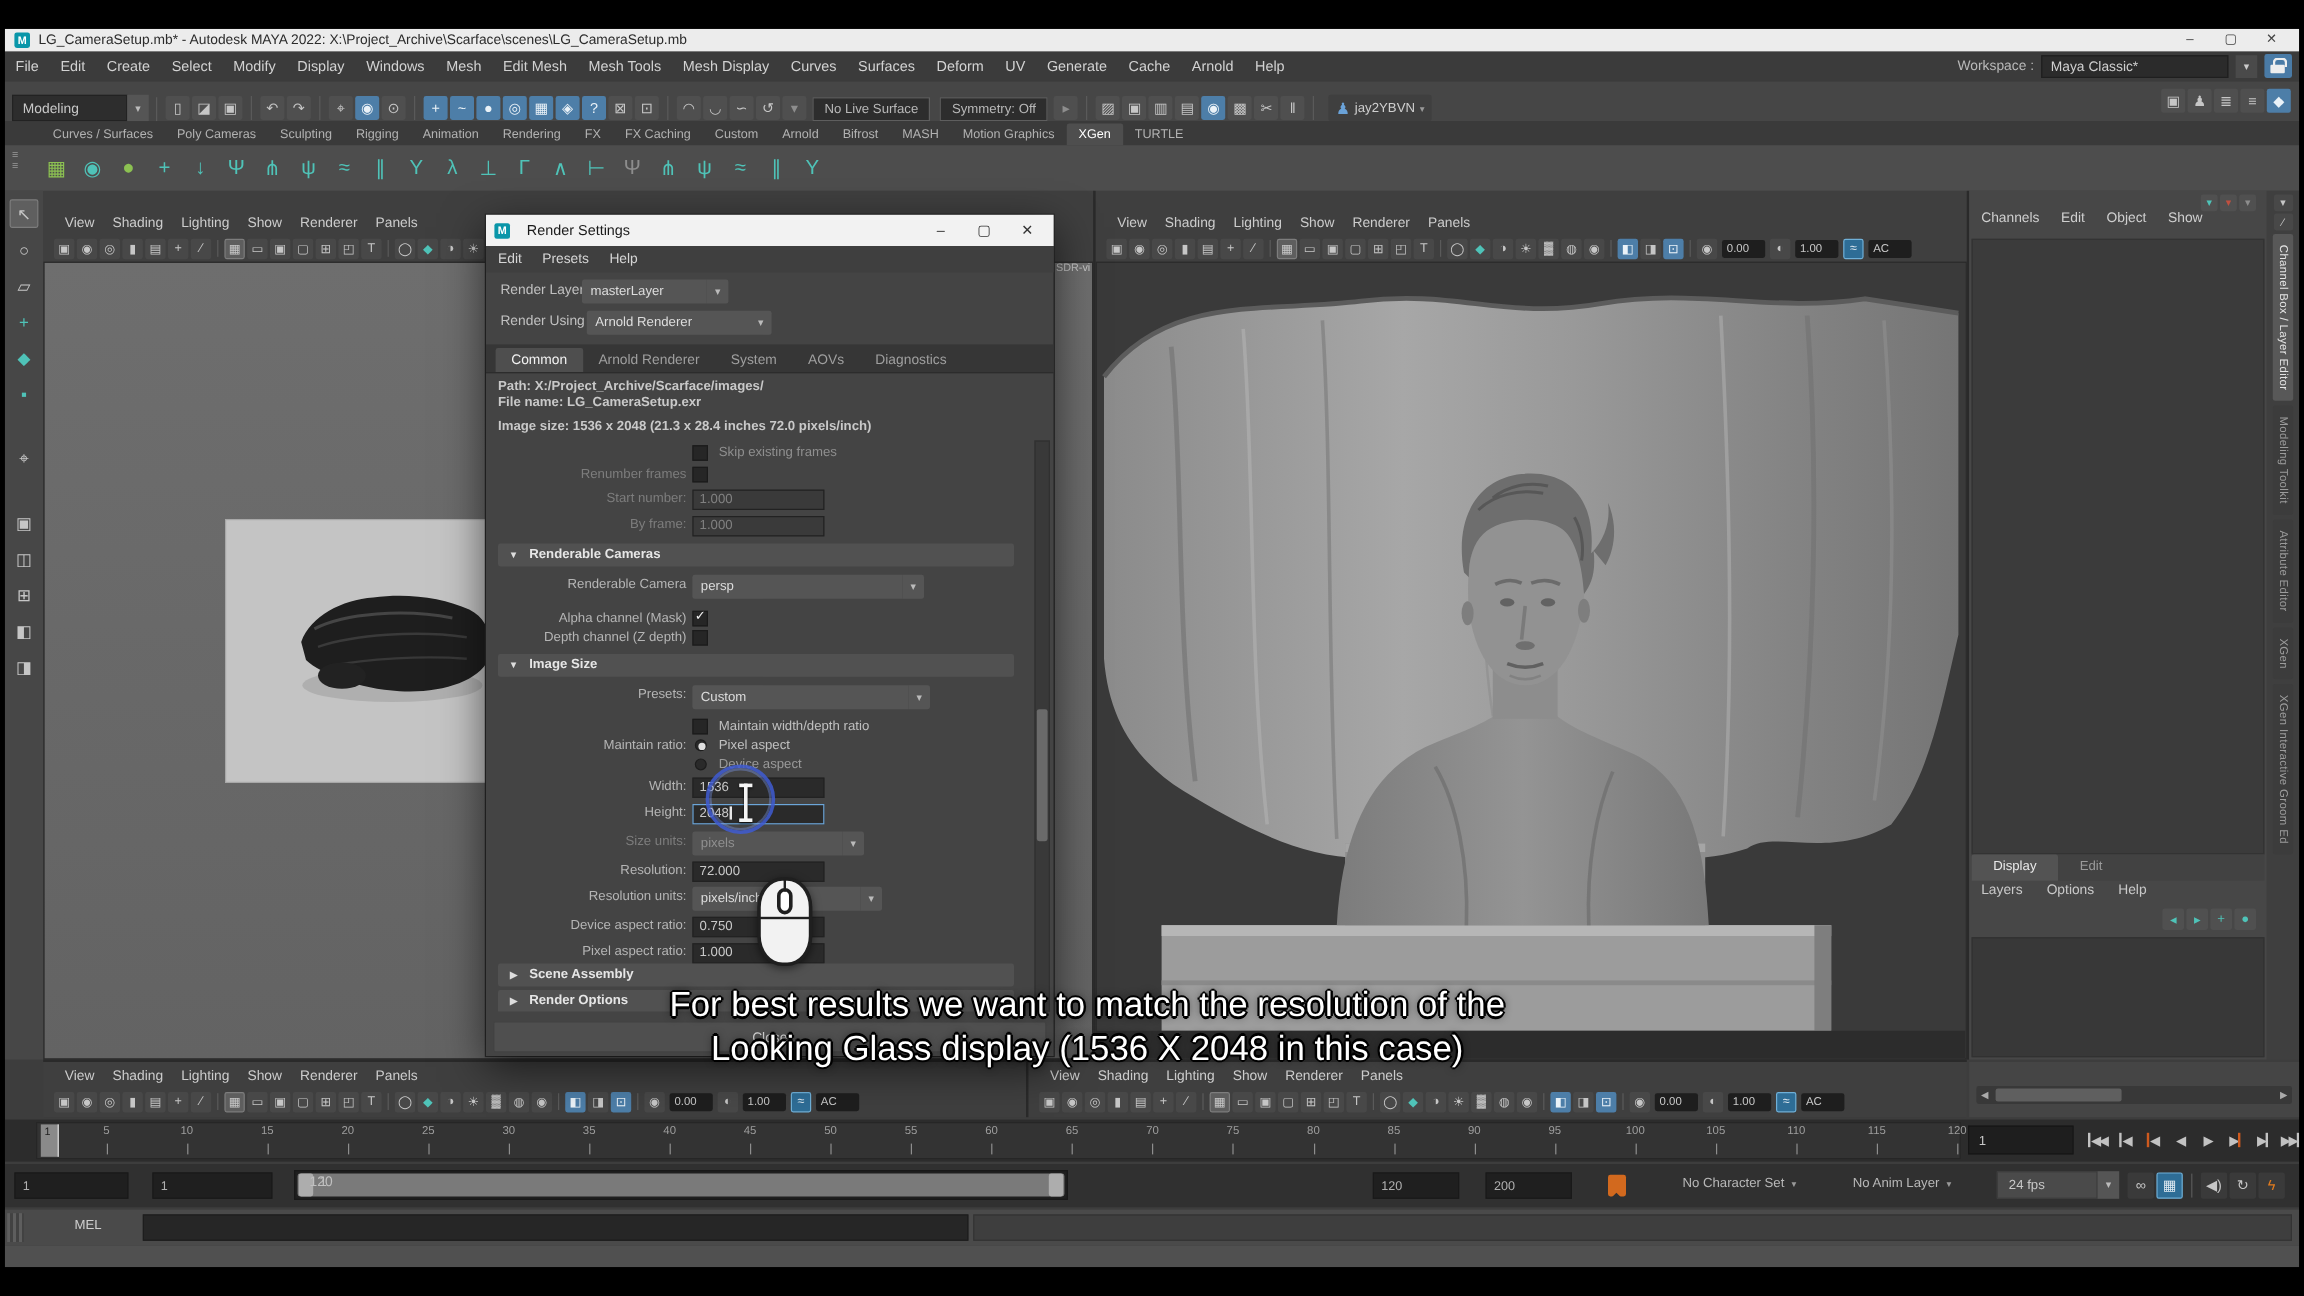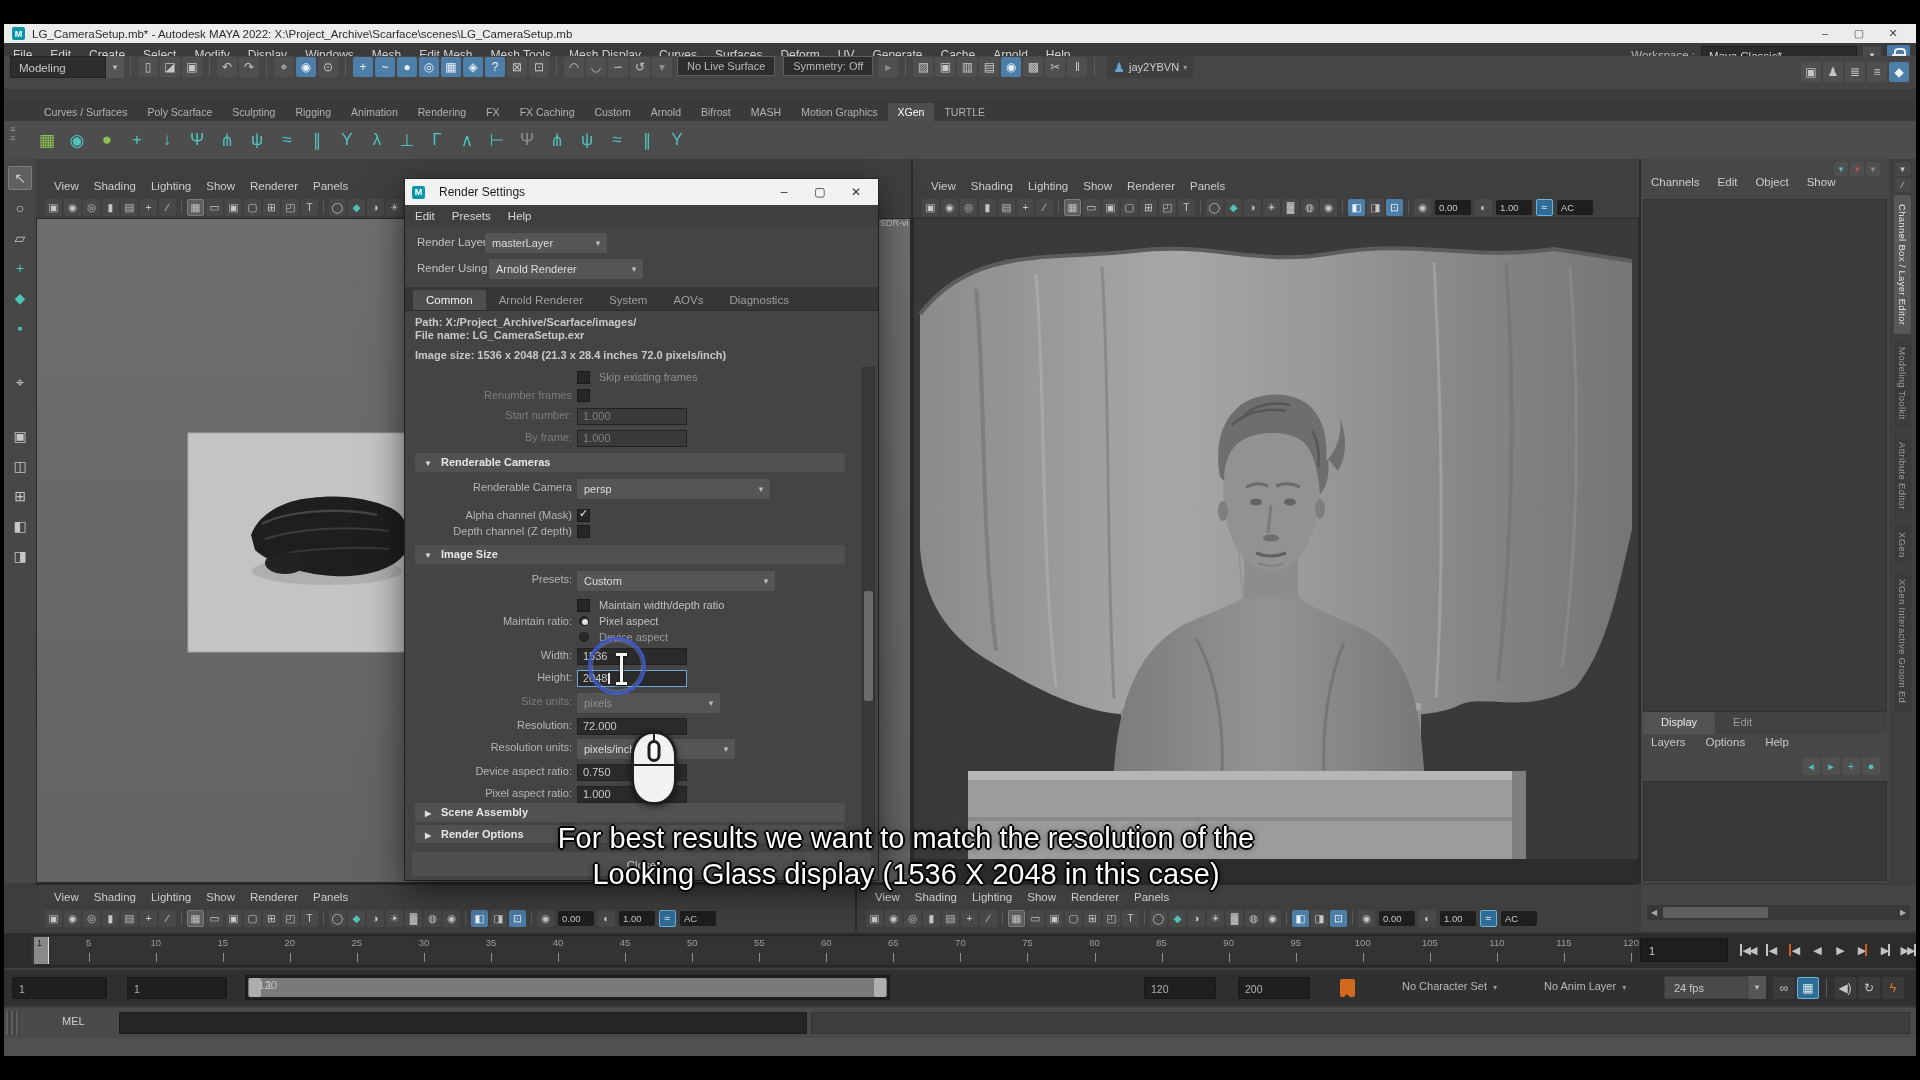--- a/index.html
+++ b/index.html
@@ -16,21 +16,21 @@
   .win-controls .gicon{width:34px;height:19px;line-height:19px;background:transparent;color:#444;font-size:11px;margin:0;}
   .menubar{left:4px;top:43px;width:1912px;height:25px;background:#3b3b3b;display:flex;align-items:center;z-index:2;}
   .menubar .mitem{color:#d2d2d2;font-size:12px;padding:0 9px;line-height:25px;cursor:default;}
   .workspace{position:absolute;right:6px;top:2px;display:flex;align-items:center;gap:6px;}
   .ws-label{color:#b9b9b9;font-size:11.5px;}
   .ws-box{width:156px;height:19px;background:#2b2b2b;color:#cfcfcf;font-size:11.5px;line-height:19px;padding-left:7px;border:1px solid #1f1f1f;}
   .ws-arrow{width:18px;height:19px;background:#4a4a4a;color:#ccc;text-align:center;line-height:19px;font-size:9px;}
   .lock-btn{position:relative;width:23px;height:20px;background:#4a7ba6;border-radius:2px;}
   .lock-btn::before{content:"";position:absolute;top:3px;left:7px;width:8px;height:6px;border:2px solid #eee;border-bottom:none;border-radius:4px 4px 0 0;}
   .lock-btn::after{content:"";position:absolute;top:9px;left:5px;width:12px;height:7px;background:#eee;border-radius:1px;}
-  .statusline{left:4px;top:56px;width:1912px;height:33px;background:#464646;display:flex;align-items:flex-start;padding-left:6px;z-index:2;}
+  .statusline{left:4px;top:68px;width:1912px;height:33px;background:#464646;display:flex;align-items:flex-end;padding-left:6px;z-index:2;}
   .mode-dd{display:flex;height:22px;}
   .mode-box{width:96px;background:#2d2d2d;color:#c8c8c8;font-size:11.5px;line-height:22px;padding-left:8px;border:1px solid #222;}
   .dd-btn{width:18px;background:#555;color:#bbb;text-align:center;line-height:22px;font-size:9px;}
   .dd-btn::after{content:"▾";}
   .gicon{display:inline-flex;align-items:center;justify-content:center;width:20px;height:20px;margin:1px;font-size:12px;color:#c6c6c6;background:rgba(255,255,255,0.05);border-radius:2px;flex:none;}
   .gicon.blue{background:#4d7ea8;color:#eaf2f8;}
   .gicon.teal{color:#4fc3b8;}
   .gicon.green{color:#8cc152;}
   .gicon.orange{color:#e07b1f;}
   .gicon.red{color:#c05040;}
@@ -286,21 +286,21 @@
         <span class="gicon ">▣</span>
         <span class="gicon ">♟</span>
         <span class="gicon ">≣</span>
         <span class="gicon ">≡</span>
         <span class="gicon blue">◆</span>
       </span>
   </div>
 
   <div class="abs shelftabs">
       <span class="shelf-tab">Curves / Surfaces</span>
-      <span class="shelf-tab">Poly Scarface</span>
+      <span class="shelf-tab">Poly Cameras</span>
       <span class="shelf-tab">Sculpting</span>
       <span class="shelf-tab">Rigging</span>
       <span class="shelf-tab">Animation</span>
       <span class="shelf-tab">Rendering</span>
       <span class="shelf-tab">FX</span>
       <span class="shelf-tab">FX Caching</span>
       <span class="shelf-tab">Custom</span>
       <span class="shelf-tab">Arnold</span>
       <span class="shelf-tab">Bifrost</span>
       <span class="shelf-tab">MASH</span>

